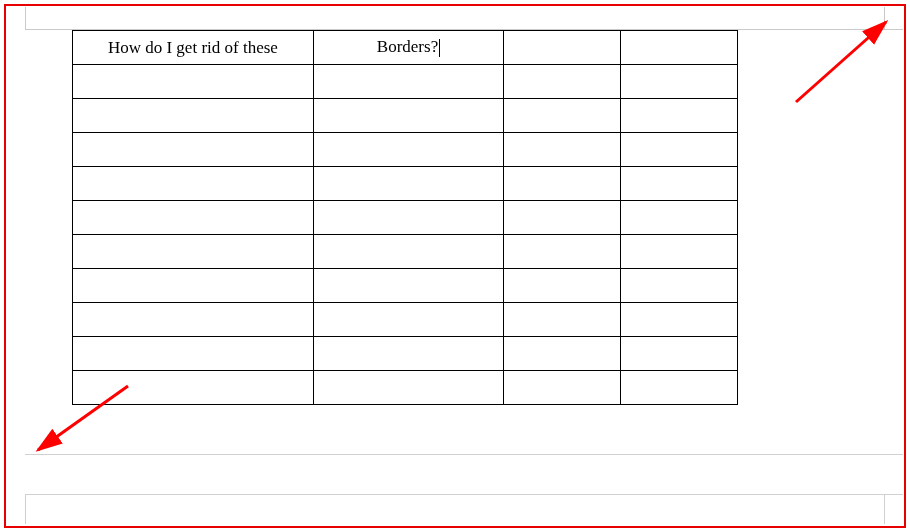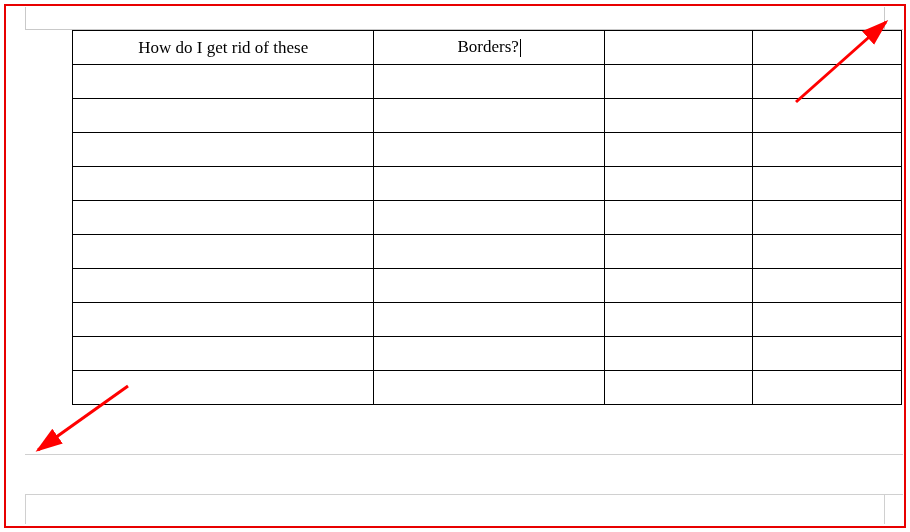--- a/index.html
+++ b/index.html
@@ -32,21 +32,21 @@
   .guide-bot-h1 { left: 25px; right: 7px; top: 454px; height: 1px; background:#d0d0d0; }
   .guide-bot-h2 { left: 25px; right: 7px; top: 494px; height: 1px; background:#d0d0d0; }
   .guide-bot-v1 { left: 25px; top: 494px; width: 1px; height: 30px; background:#d0d0d0;}
   .guide-bot-v2 { right: 25px; top: 494px; width: 1px; height: 30px; background:#d0d0d0;}
 
   .doc-table {
     position: absolute;
     top: 30px;
     left: 72px;
     border-collapse: collapse;
-    width: 830px;
+    width: 666px;
     background: #ffffff;
   }
   .doc-table td {
     border: 1px solid #000;
     height: 34px;
     padding: 4px 6px;
     vertical-align: middle;
     text-align: center;
   }
   .doc-table td.c0 { width: 280px; }

